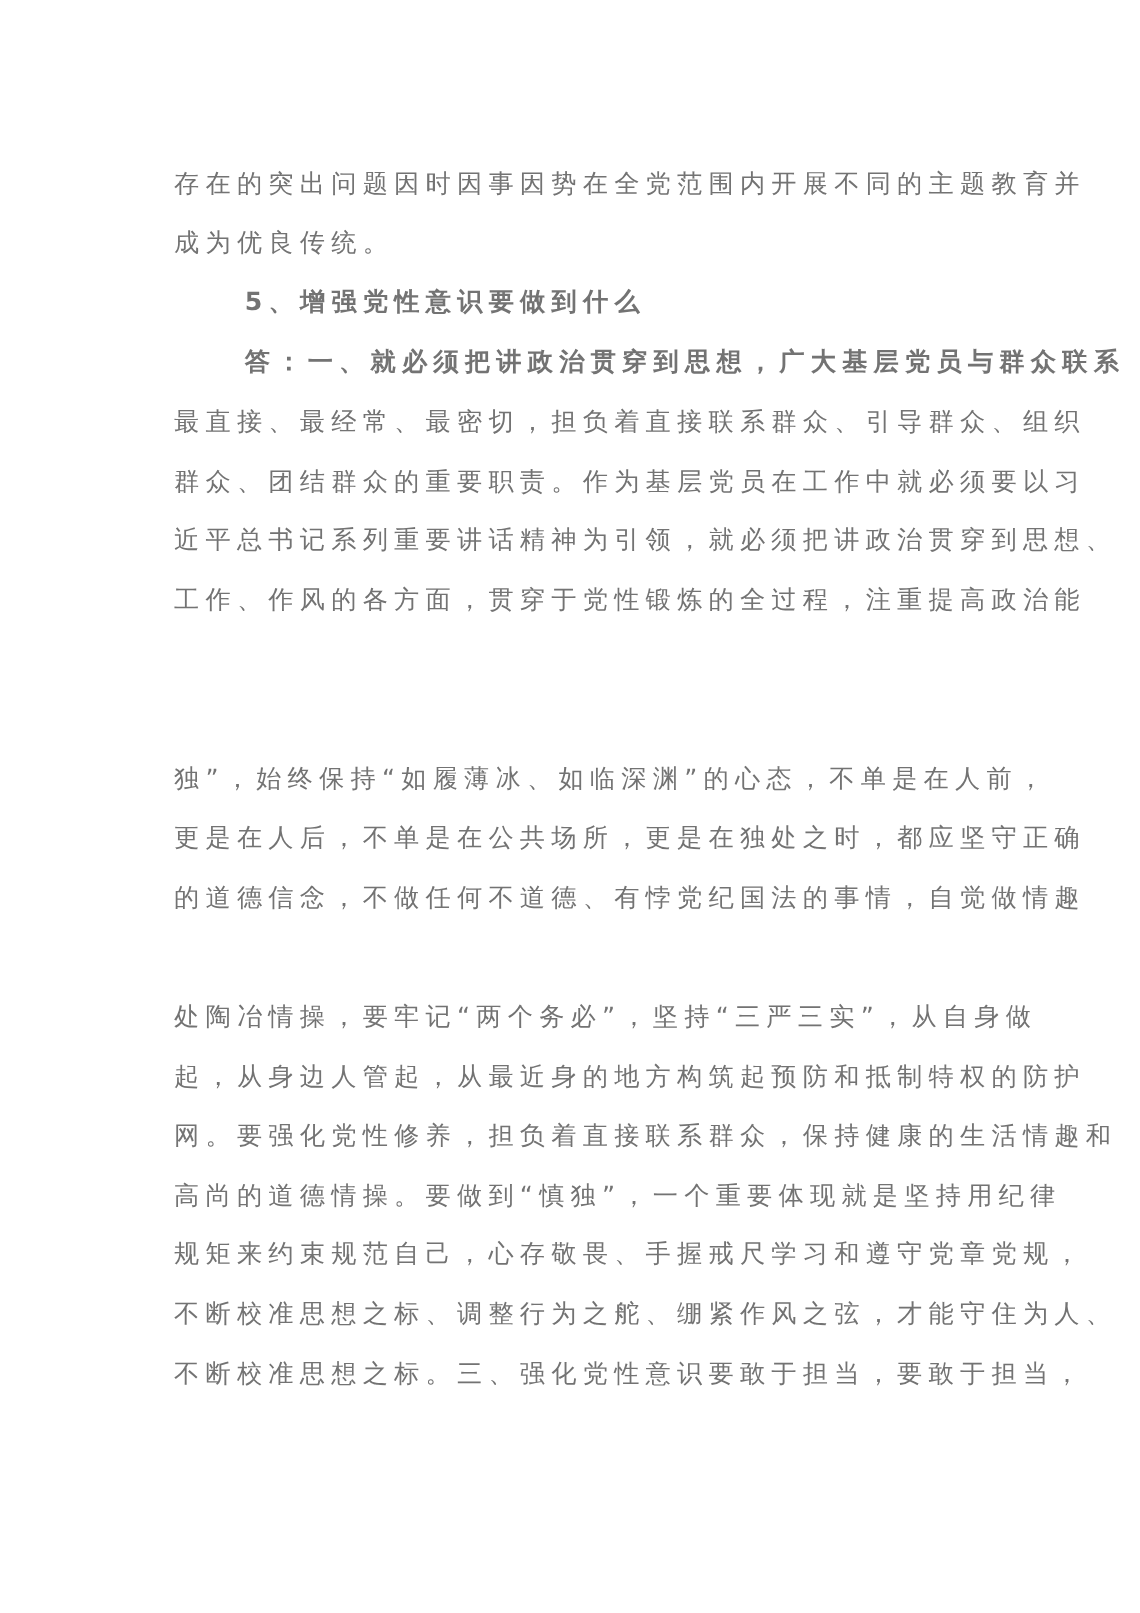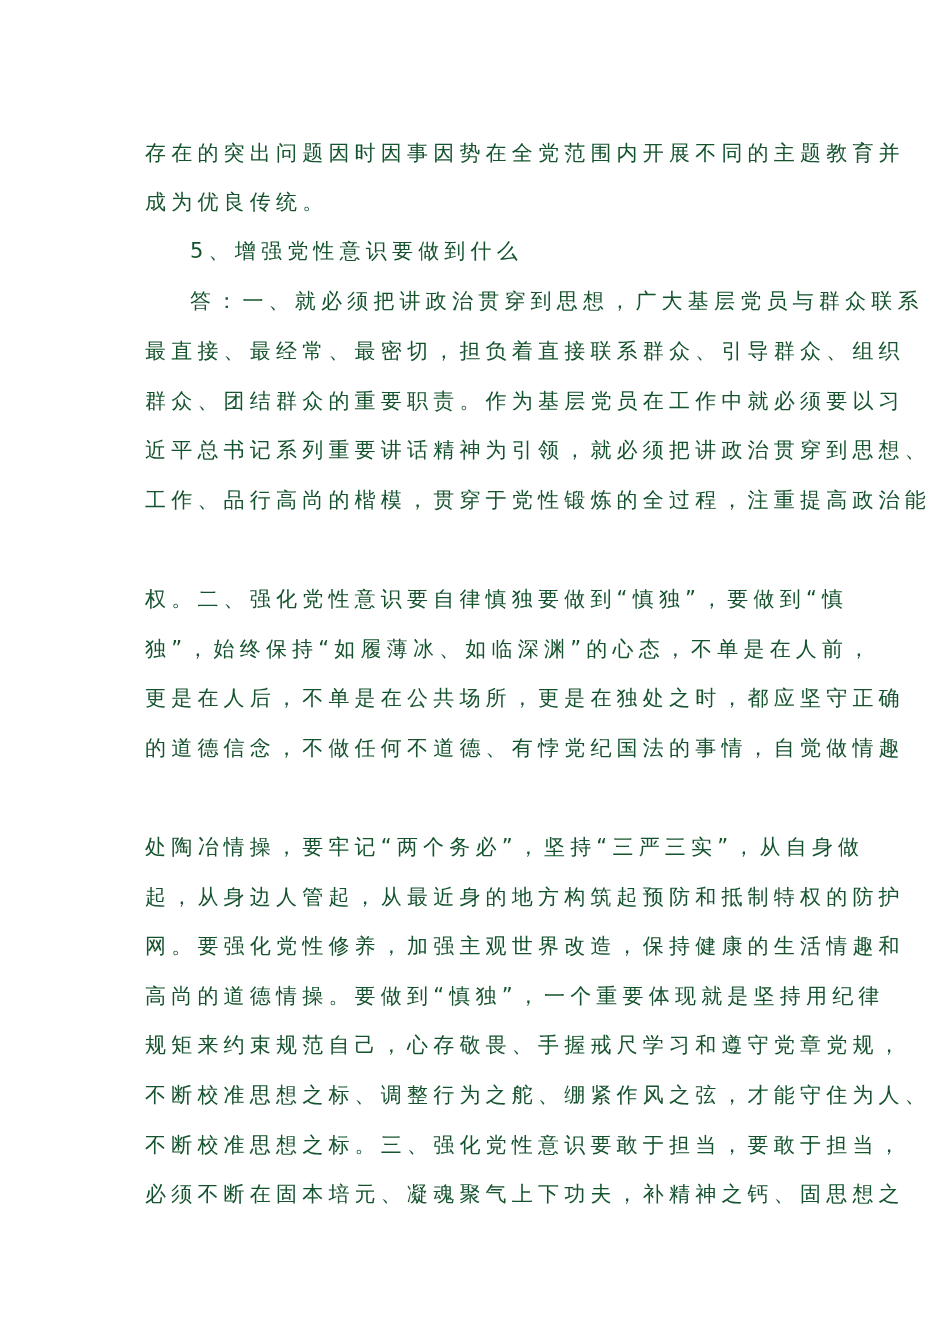--- a/index.html
+++ b/index.html
@@ -3,44 +3,42 @@
 <meta charset="utf-8">
 <style>
   html, body { margin: 0; padding: 0; background: #ffffff; }
   body { width: 950px; height: 1344px; position: relative; overflow: hidden; }
   .page { position: absolute; left: 0; top: 0; width: 950px; height: 1344px; background: #fff; }
   .line {
     position: absolute;
     left: 145px;
     font-family: "DejaVu Sans", "Liberation Sans", sans-serif;
     font-size: 21px;
-    color: #14532d;
+    color: #737373;
     letter-spacing: 5.2px;
     white-space: nowrap;
     line-height: 26px;
   }
-  .indent { left: 190px; }
+  .indent { left: 204px; font-weight: bold; }
 </style>
 </head>
 <body>
 
 <div class="page">
   <div class="line" style="top:140px">存在的突出问题因时因事因势在全党范围内开展不同的主题教育并</div>
   <div class="line" style="top:189px">成为优良传统。</div>
   <div class="line indent" style="top:238px">5、增强党性意识要做到什么</div>
   <div class="line indent" style="top:288px">答：一、就必须把讲政治贯穿到思想，广大基层党员与群众联系</div>
   <div class="line" style="top:338px">最直接、最经常、最密切，担负着直接联系群众、引导群众、组织</div>
   <div class="line" style="top:388px">群众、团结群众的重要职责。作为基层党员在工作中就必须要以习</div>
   <div class="line" style="top:437px">近平总书记系列重要讲话精神为引领，就必须把讲政治贯穿到思想、</div>
-  <div class="line" style="top:487px">工作、品行高尚的楷模，贯穿于党性锻炼的全过程，注重提高政治能</div>
-  <div class="line" style="top:586px">权。二、强化党性意识要自律慎独要做到“慎独”，要做到“慎</div>
+  <div class="line" style="top:487px">工作、作风的各方面，贯穿于党性锻炼的全过程，注重提高政治能</div>
   <div class="line" style="top:636px">独”，始终保持“如履薄冰、如临深渊”的心态，不单是在人前，</div>
   <div class="line" style="top:685px">更是在人后，不单是在公共场所，更是在独处之时，都应坚守正确</div>
   <div class="line" style="top:735px">的道德信念，不做任何不道德、有悖党纪国法的事情，自觉做情趣</div>
   <div class="line" style="top:834px">处陶冶情操，要牢记“两个务必”，坚持“三严三实”，从自身做</div>
   <div class="line" style="top:884px">起，从身边人管起，从最近身的地方构筑起预防和抵制特权的防护</div>
-  <div class="line" style="top:933px">网。要强化党性修养，加强主观世界改造，保持健康的生活情趣和</div>
+  <div class="line" style="top:933px">网。要强化党性修养，担负着直接联系群众，保持健康的生活情趣和</div>
   <div class="line" style="top:983px">高尚的道德情操。要做到“慎独”，一个重要体现就是坚持用纪律</div>
   <div class="line" style="top:1032px">规矩来约束规范自己，心存敬畏、手握戒尺学习和遵守党章党规，</div>
   <div class="line" style="top:1082px">不断校准思想之标、调整行为之舵、绷紧作风之弦，才能守住为人、</div>
   <div class="line" style="top:1132px">不断校准思想之标。三、强化党性意识要敢于担当，要敢于担当，</div>
-  <div class="line" style="top:1181px">必须不断在固本培元、凝魂聚气上下功夫，补精神之钙、固思想之</div>
 </div>
 
 </body></html>

